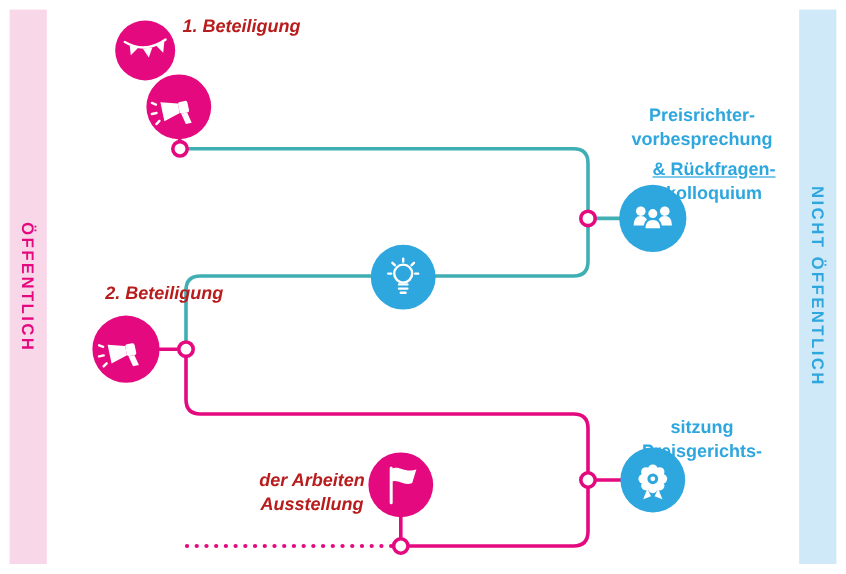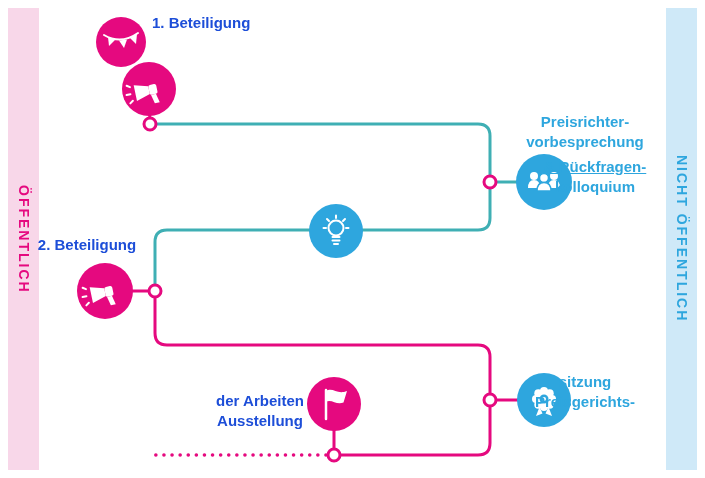--- a/index.html
+++ b/index.html
@@ -10,22 +10,22 @@
   .band{position:absolute;top:8px;width:31px;height:462px;
     display:flex;align-items:center;justify-content:center;}
   .band-label{writing-mode:vertical-rl;text-orientation:mixed;
     font-weight:bold;font-size:14px;letter-spacing:2px;white-space:nowrap;}
   #band-left{left:8px;background:#f8d7e9;}
   #band-left .band-label{color:#e5097f;}
   #band-right{left:666px;background:#cfe9f8;}
   #band-right .band-label{color:#2ea6de;}
   svg.flow{position:absolute;left:0;top:0;}
   .label{position:absolute;font-weight:bold;font-size:15px;line-height:20px;}
-  .pink{color:#1d4ed8;}
-  .blue{color:#2ea6de;margin-top:25px;}
+  .pink{color:#b91c1c;font-style:italic;}
+  .blue{color:#2ea6de;}
   .center{text-align:center;}
   .gap-top{margin-top:5px;text-decoration:underline;}
   .shift-r{transform:translateX(10px);}
 </style>
 </head>
 <body>
 
 <div id="stage">
 
   <div class="band" id="band-left">
@@ -146,21 +146,21 @@
   </div>
 
   <div class="label blue center" style="left:500px;top:87px;width:170px;">
     <div>Preisrichter-</div>
     <div>vorbesprechung</div>
     <div class="gap-top shift-r">&amp; Rückfragen-</div>
     <div class="shift-r">kolloquium</div>
   </div>
 
 
-  <div class="label pink center" style="left:12px;top:235px;width:150px;">2. Beteiligung</div>
+  <div class="label pink center" style="left:36px;top:235px;width:150px;text-align:right;">2. Beteiligung</div>
 
   <div class="label blue center" style="left:505px;top:347px;width:160px;">
     <div>sitzung</div>
     <div>Preisgerichts-</div>
   </div>
 
   <div class="label pink center" style="left:185px;top:391px;width:150px;">
     <div>der Arbeiten</div>
     <div>Ausstellung</div>
   </div>

